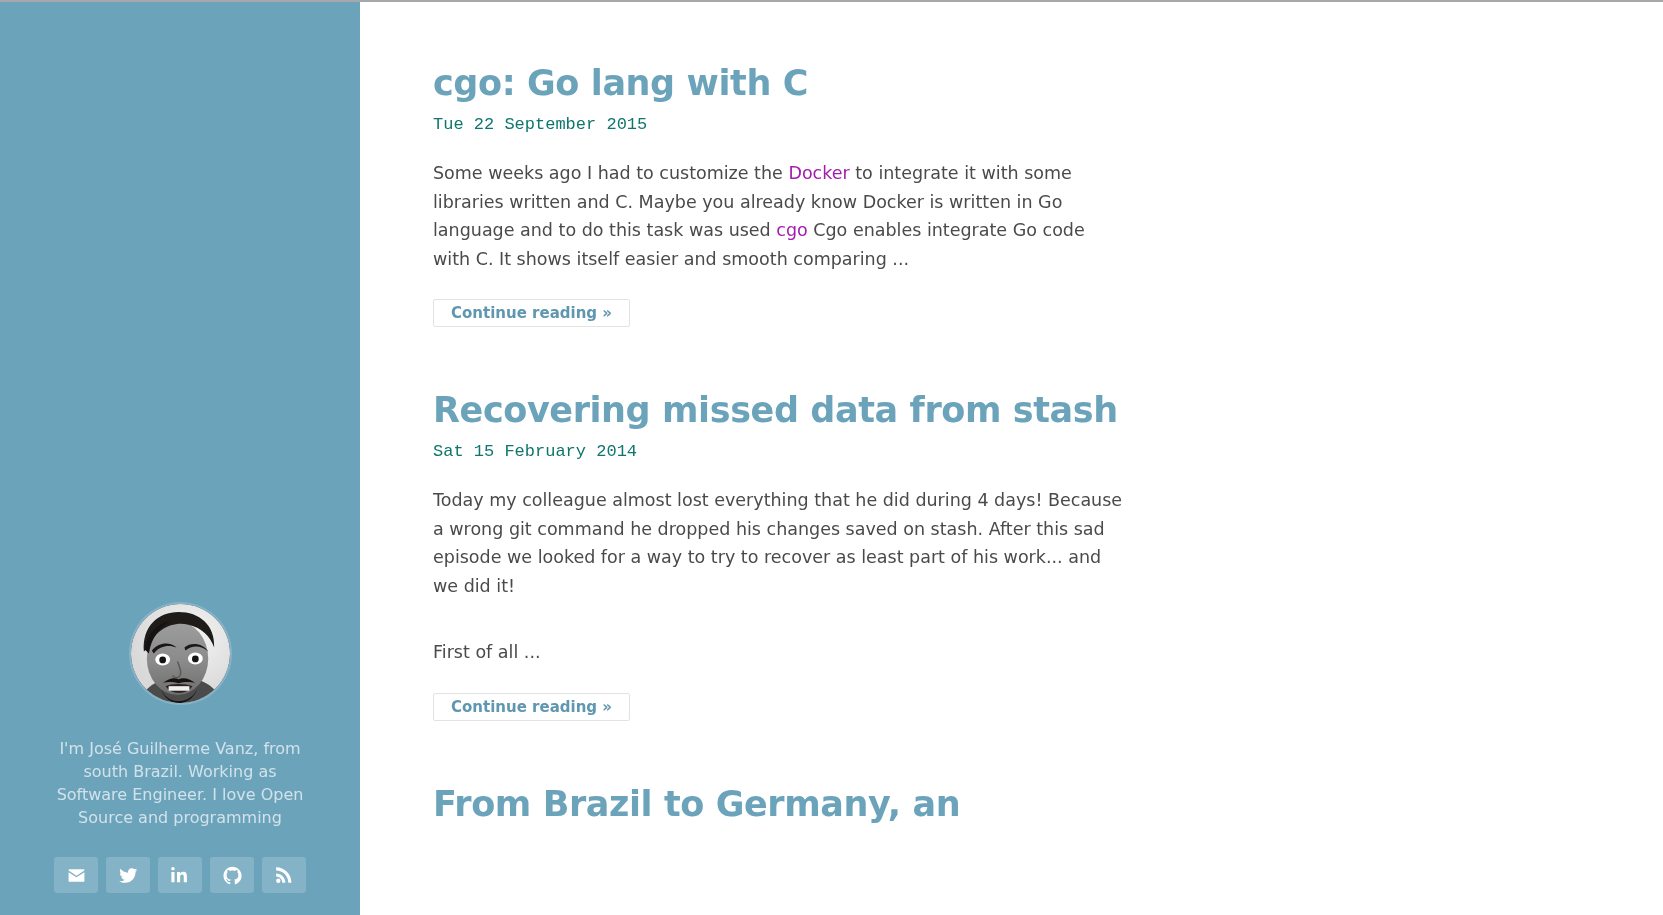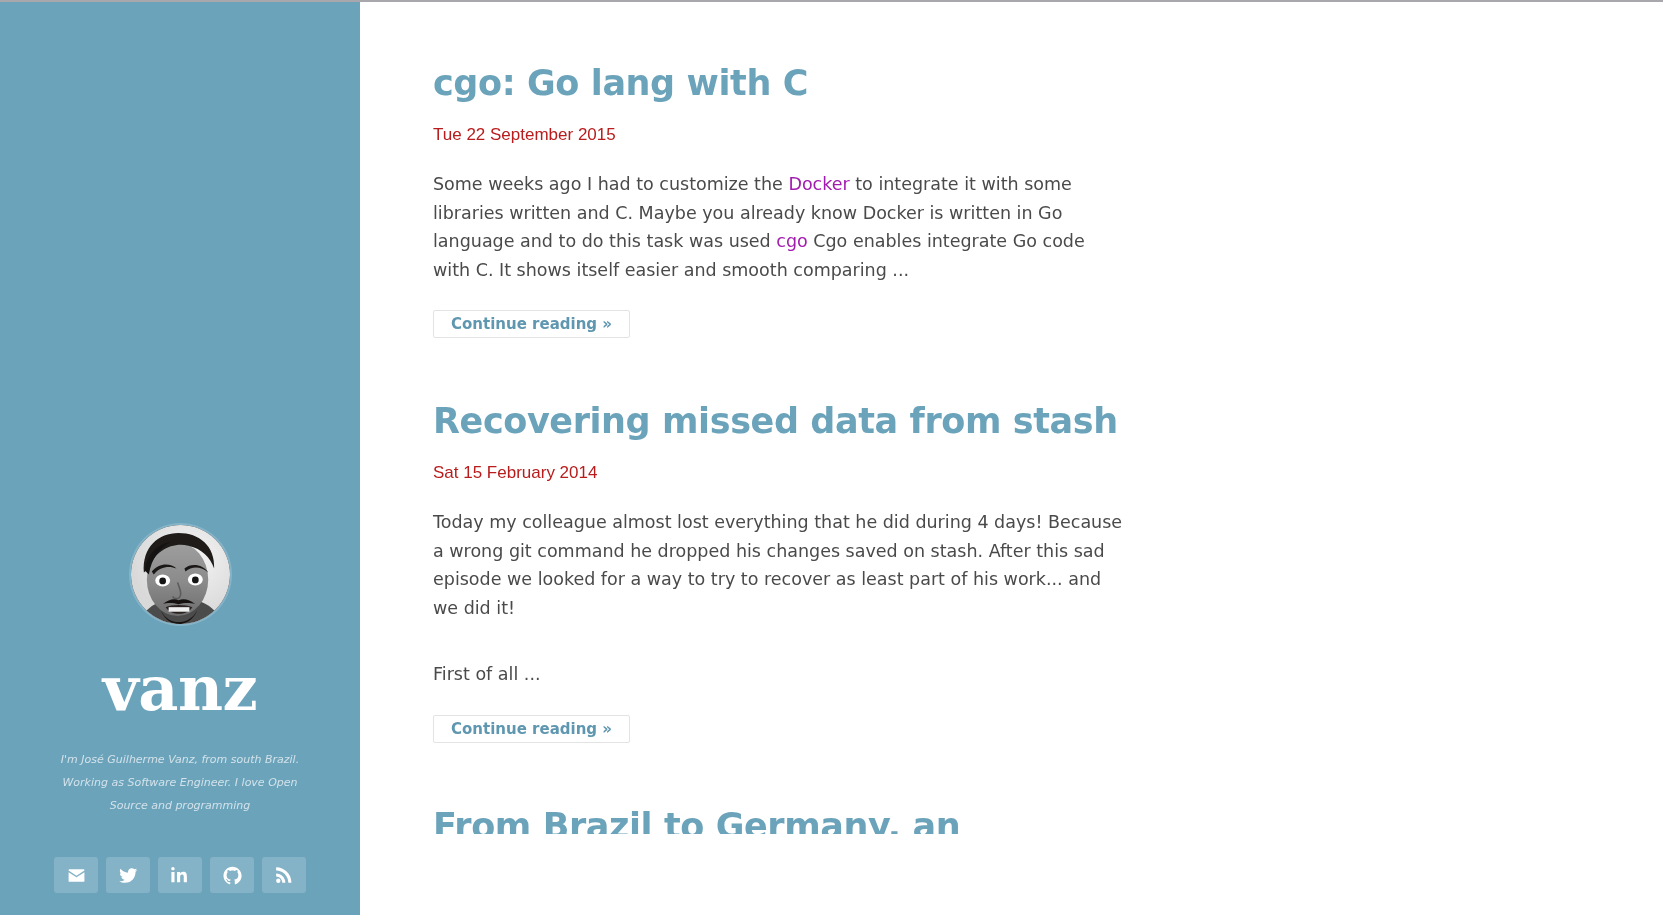--- a/index.html
+++ b/index.html
@@ -49,25 +49,24 @@
     line-height:1;
     color:#ffffff;
     letter-spacing:-0.5px;
     margin-bottom:28px;
   }
 
   #tagline {
     width:250px;
     text-align:center;
     font-family:"DejaVu Sans", sans-serif;
-    font-size:11px;
+    font-size:16px;
     line-height:23px;
     color:#d2e2ea;
-    margin-bottom:40px;
-    font-style:italic;
+    margin-bottom:28px;
   }
 
   #social {
     display:flex;
     gap:8px;
   }
   .social-btn {
     width:44px; height:36px;
     background:#84b2c6;
     border-radius:3px;
@@ -100,24 +99,24 @@
     font-size:35px;
     line-height:47px;
     color:#6ba3bb;
     text-decoration:none;
     display:block;
     letter-spacing:-0.4px;
     cursor:pointer;
   }
 
   .post-date {
-    font-family:Liberation Sans, sans-serif;
+    font-family:Liberation Mono, monospace;
     font-size:17px;
-    color:#b91c1c;
-    margin-top:18px;
+    color:#0f766e;
+    margin-top:8px;
   }
 
   .post-body {
     font-family:"DejaVu Sans", sans-serif;
     font-size:17.5px;
     line-height:28.5px;
     color:#4a4a4a;
     margin-top:25px;
   }
   .post-body + .post-body { margin-top:38px; }
@@ -189,21 +188,20 @@
           <path d="M32 80 C38 75 44 74 48 76 C53 74 59 75 65 80 C58 78 53 79 48 80 C43 79 38 78 32 80 Z" fill="#17120f"></path>
 
           <path d="M35 83 C41 80 55 80 62 83 C56 92 41 92 35 83 Z" fill="#2a2220"></path>
           <rect x="38" y="83" width="21" height="4.6" fill="#efefef"></rect>
 
           <path d="M30 86 C34 96 42 100 48 100 C55 100 63 96 67 86 C62 96 53 98 48 98 C43 98 35 96 30 86 Z" fill="#171312"></path>
         </g>
       </svg>
     </div>
 
-    <div id="site-title">vanz</div>
 
     <div id="tagline">I'm José Guilherme Vanz, from south Brazil. Working as Software Engineer. I love Open Source and programming</div>
 
     <nav id="social">
 
       <a class="social-btn">
         <span>
           <svg width="19" height="19" viewBox="0 0 24 24">
             <path d="M2 5.2C2 4.5 2.6 4 3.3 4h17.4c.7 0 1.3.5 1.3 1.2v.5L12 12.2 2 5.7v-.5zM2 7.9l9.4 6.1c.4.3.8.3 1.2 0L22 7.9v10.9c0 .7-.6 1.2-1.3 1.2H3.3c-.7 0-1.3-.5-1.3-1.2V7.9z"></path>
           </svg>

